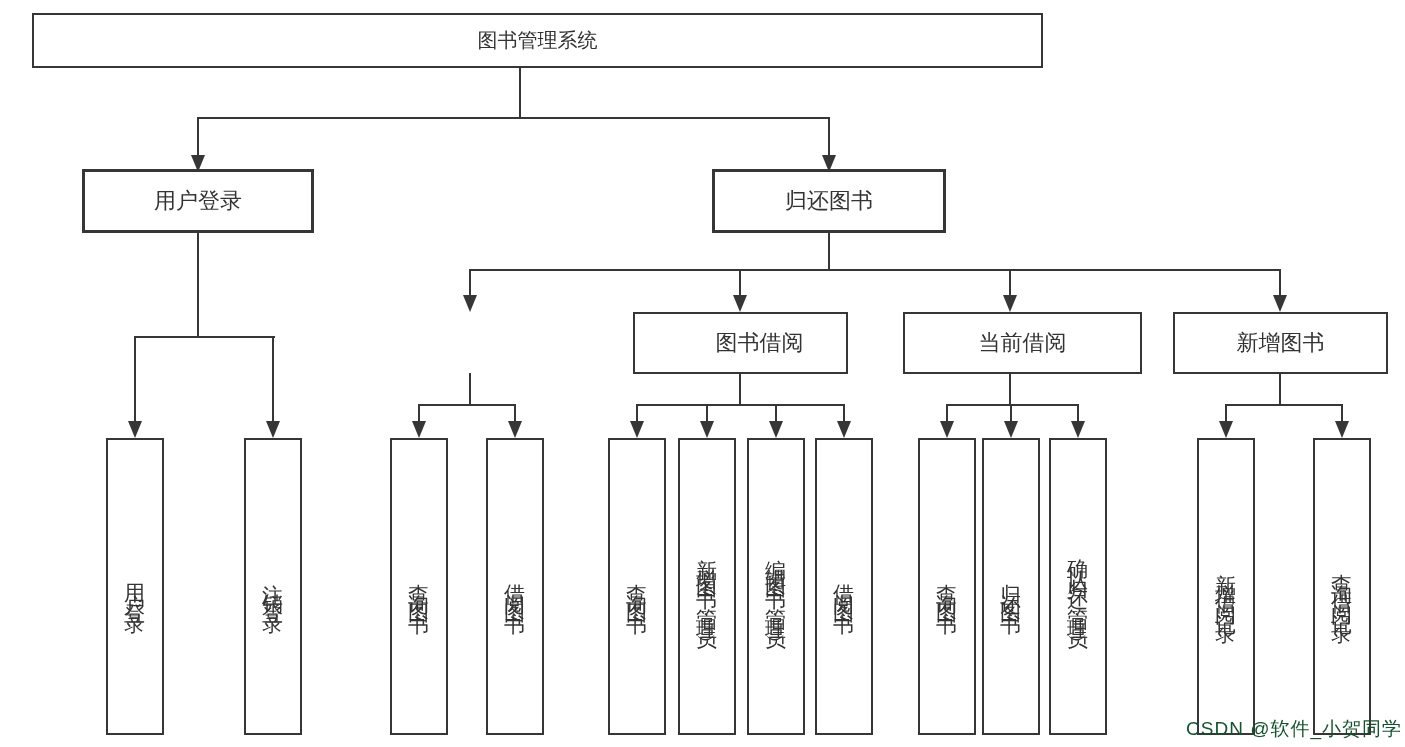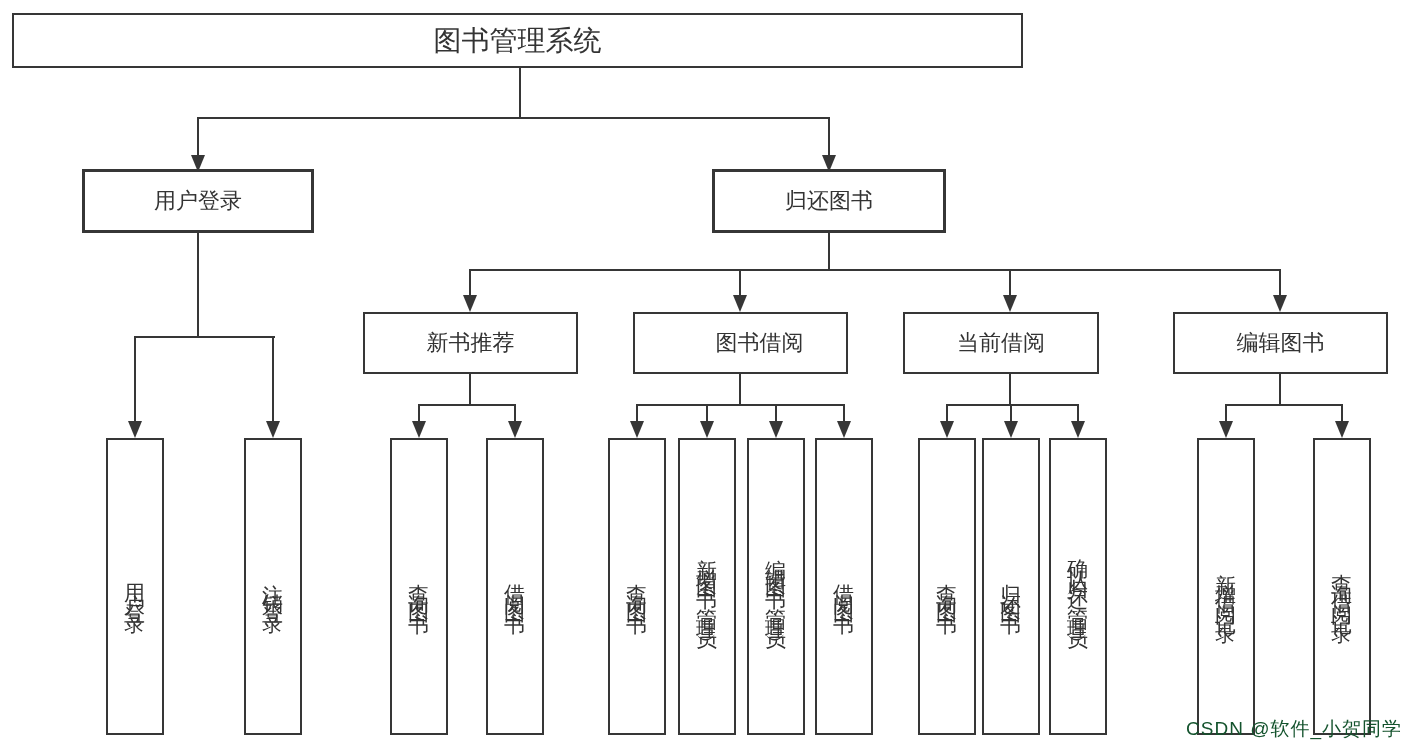--- a/index.html
+++ b/index.html
@@ -6,21 +6,21 @@
   .canvas{
     position:relative;width:1405px;height:747px;background:#ffffff;
     font-family:"Liberation Sans","DejaVu Sans",sans-serif;overflow:hidden;
   }
   .box{
     position:absolute;box-sizing:border-box;background:#ffffff;
     border:2px solid #363636;color:#333333;
     display:flex;align-items:center;justify-content:center;
     text-align:center;z-index:2;
   }
-  .root{font-size:28px;}
+  .root{font-size:20px;margin-left:20px;}
   .lvl1{border-width:3px;font-size:22px;}
   .lvl2{font-size:22px;}
   .leaf span{
     writing-mode:vertical-rl;text-orientation:mixed;
     font-size:21px;letter-spacing:10px;line-height:1;white-space:nowrap;
   }
   .vl{position:absolute;width:2px;background:#363636;z-index:1;}
   .hl{position:absolute;height:2px;background:#363636;z-index:1;}
   .tri{
     position:absolute;width:0;height:0;z-index:1;
@@ -66,31 +66,28 @@
   <div class="hl" style="left:469px;top:269px;width:812px;"></div>
   <div class="vl" style="left:469px;top:269px;height:28px;"></div>
   <div class="tri" style="left:463px;top:295px;"></div>
   <div class="vl" style="left:739px;top:269px;height:28px;"></div>
   <div class="tri" style="left:733px;top:295px;"></div>
   <div class="vl" style="left:1009px;top:269px;height:28px;"></div>
   <div class="tri" style="left:1003px;top:295px;"></div>
   <div class="vl" style="left:1279px;top:269px;height:28px;"></div>
   <div class="tri" style="left:1273px;top:295px;"></div>
 
-  <div class="box lvl2" style="left:363px;top:312px;width:215px;height:62px;">
-    <span>新书推荐</span>
-  </div>
   <div class="box lvl2" style="left:633px;top:312px;width:215px;height:62px;padding-left:38px;">
     <span>图书借阅</span>
   </div>
-  <div class="box lvl2" style="left:903px;top:312px;width:196px;height:62px;">
+  <div class="box lvl2" style="left:903px;top:312px;width:239px;height:62px;">
     <span>当前借阅</span>
   </div>
   <div class="box lvl2" style="left:1173px;top:312px;width:215px;height:62px;">
-    <span>编辑图书</span>
+    <span>新增图书</span>
   </div>
 
   <div class="vl" style="left:469px;top:373px;height:32px;"></div>
   <div class="hl" style="left:419px;top:404px;width:97px;"></div>
   <div class="vl" style="left:418px;top:404px;height:19px;"></div>
   <div class="tri" style="left:412px;top:421px;"></div>
   <div class="vl" style="left:514px;top:404px;height:19px;"></div>
   <div class="tri" style="left:508px;top:421px;"></div>
 
   <div class="vl" style="left:739px;top:373px;height:32px;"></div>

